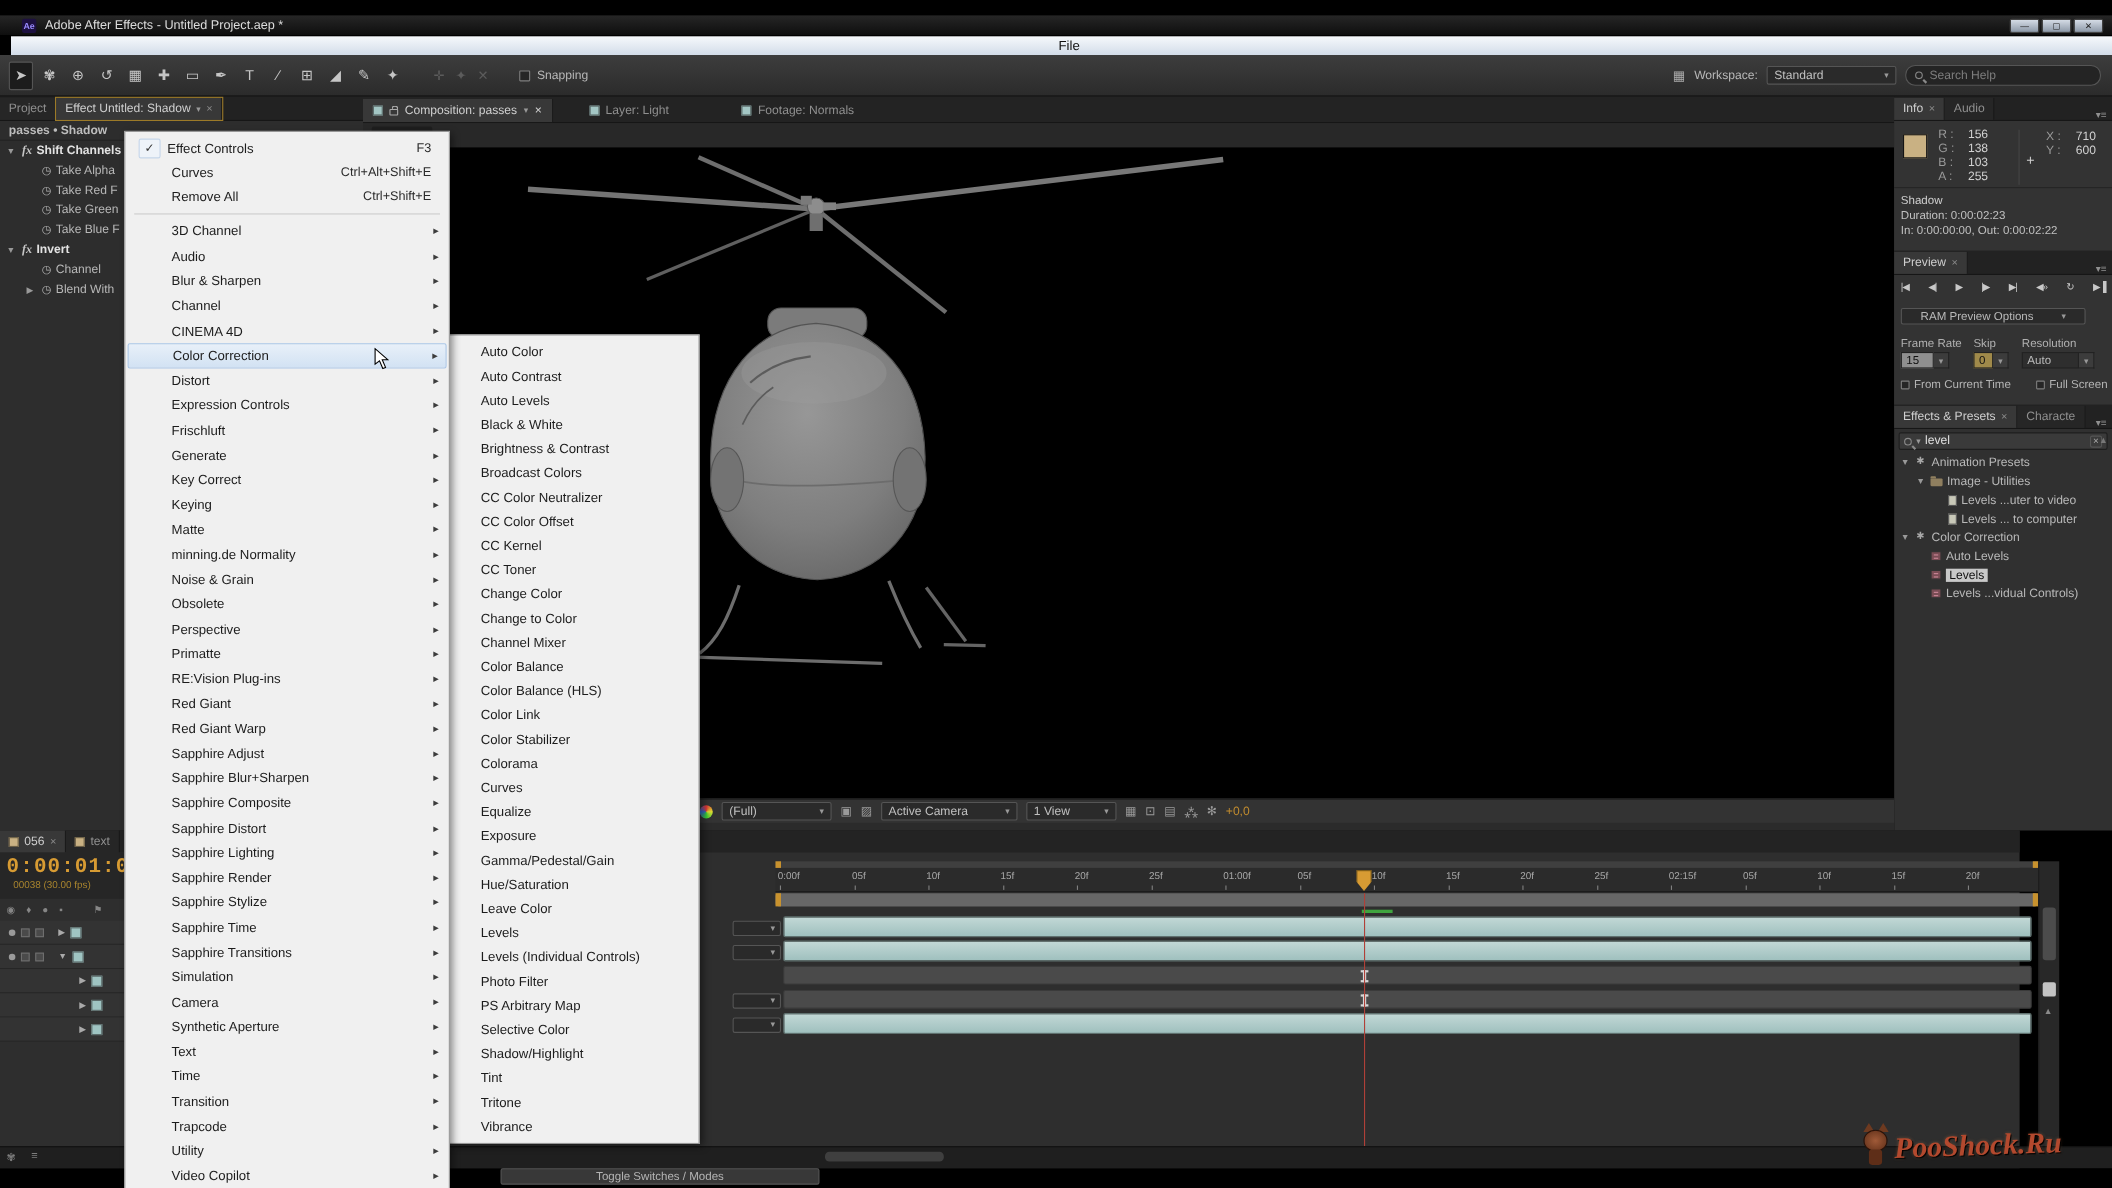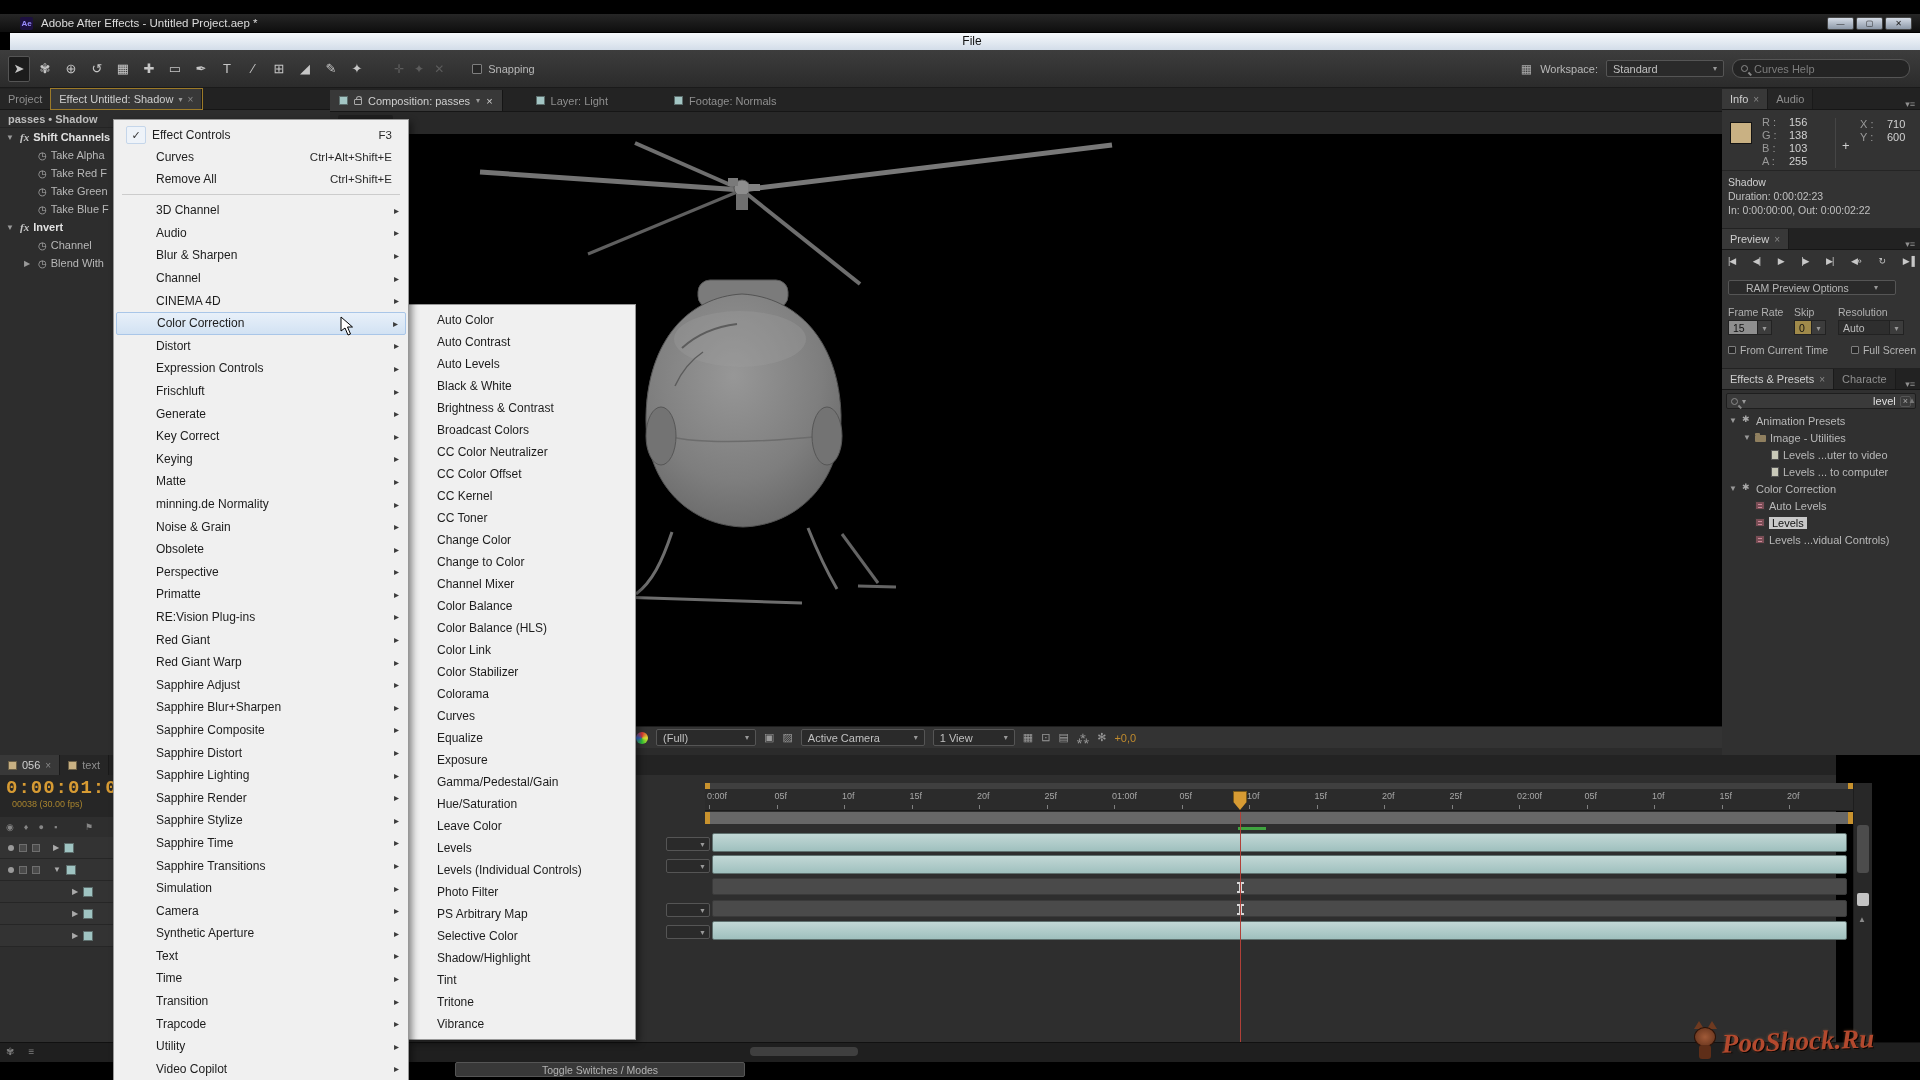--- a/index.html
+++ b/index.html
@@ -97,21 +97,21 @@
 .pv-label { position:absolute; color:#b0b0b0; font-size:10.5px; top:56px; }
 .pv-box { position:absolute; top:70px; height:15px; display:flex; }
 .pv-val { background:#8f8f8f; color:#111; font-size:10.5px; padding:0 4px; line-height:15px; border:1px solid #222; }
 .pv-val.gold { background:#a08a4a; }
 .pv-val.dark { background:#2e2e2e; color:#bbb; }
 .pv-dd { width:14px; background:#3c3c3c; border:1px solid #222; border-left:none; color:#999; font-size:8px; text-align:center; line-height:15px; }
 .pv-checks { position:absolute; top:94px; left:6px; right:4px; display:flex; justify-content:space-between; }
 .pv-check { display:flex; align-items:center; gap:4px; color:#b4b4b4; font-size:10.5px; }
 .checkbox.sm { width:8px; height:8px; }
 
-#presets-panel { left:1722px; top:368px; width:198px; height:387px;text-align:right; }
+#presets-panel { left:1722px; top:368px; width:198px; height:387px; }
 .ep-search { margin:3px 4px; height:16px; background:#3a3a3a; border:1px solid #1e1e1e; border-radius:2px; display:flex; align-items:center; gap:4px; padding:0 4px; }
 .ep-query { color:#e0e0e0; font-size:11px; flex:1; }
 .ep-x { color:#aaa; font-size:9px; border:1px solid #555; border-radius:2px; padding:0 2px; line-height:9px; }
 .tree-row { height:17px; display:flex; align-items:center; gap:4px; font-size:11px; color:#b8b8b8; padding-left:6px; }
 .tree-row[data-indent="1"] { padding-left:20px; }
 .tree-row[data-indent="2"] { padding-left:36px; }
 .tree-row[data-selected="true"] .tree-label { background:#c9c9c9; color:#111; padding:0 3px; }
 .tree-twirl { font-size:8px; color:#999; width:9px; }
 .tree-icon { width:11px; height:10px; flex:none; position:relative; }
 .tree-icon[data-icon="star"]::before { content:"✱"; color:#a8a8a8; font-size:9px; position:absolute; left:1px; top:-2px; }
@@ -257,21 +257,21 @@
     </div>
     <div class="toolbar-right">
       <span class="ws-icon">▦</span>
       <span class="toolbar-label">Workspace:</span>
       <div class="dropdown" style="width:118px; justify-content:space-between;">
         <span>Standard</span>
         <span class="chev">▾</span>
       </div>
       <div class="search-box">
         <span class="search-glass"></span>
-        <span class="search-ph">Curves Help</span>
+        <span class="search-ph">Search Help</span>
       </div>
     </div>
   </div>
 
   <div class="panel" id="left-panel">
     <div class="tabrow">
       <div class="tab">
           <span>Project</span>
         </div>
       <div class="tab" data-active="true" style="outline:1px solid #9c7a28;">
@@ -728,21 +728,21 @@
             <span class="tick-label">20f</span>
             <span class="tick-mark"></span>
           </div>
 
           <div class="tick">
             <span class="tick-label">25f</span>
             <span class="tick-mark"></span>
           </div>
 
           <div class="tick">
-            <span class="tick-label">02:00f</span>
+            <span class="tick-label">02:15f</span>
             <span class="tick-mark"></span>
           </div>
 
           <div class="tick">
             <span class="tick-label">05f</span>
             <span class="tick-mark"></span>
           </div>
 
           <div class="tick">
             <span class="tick-label">10f</span>

